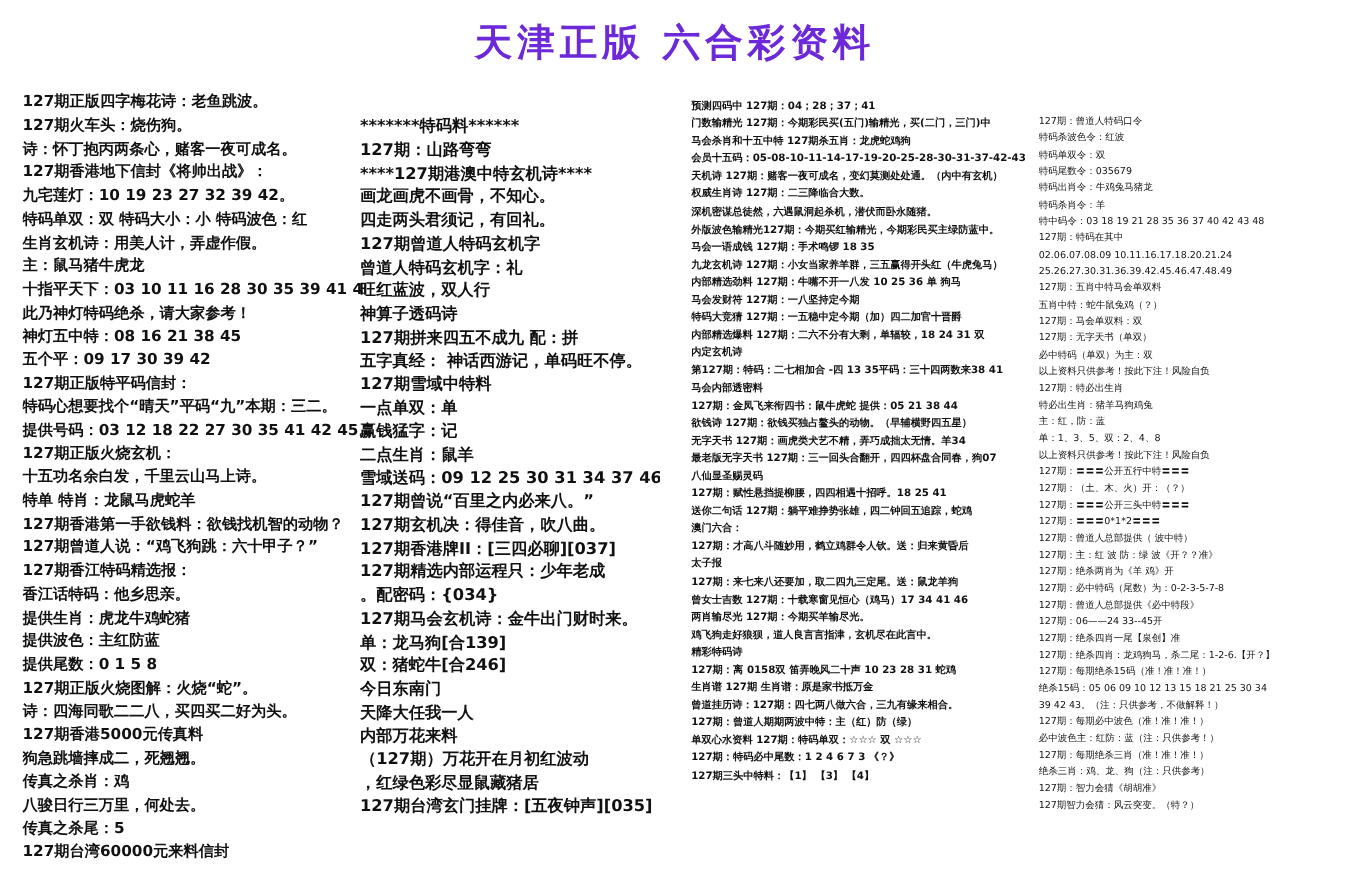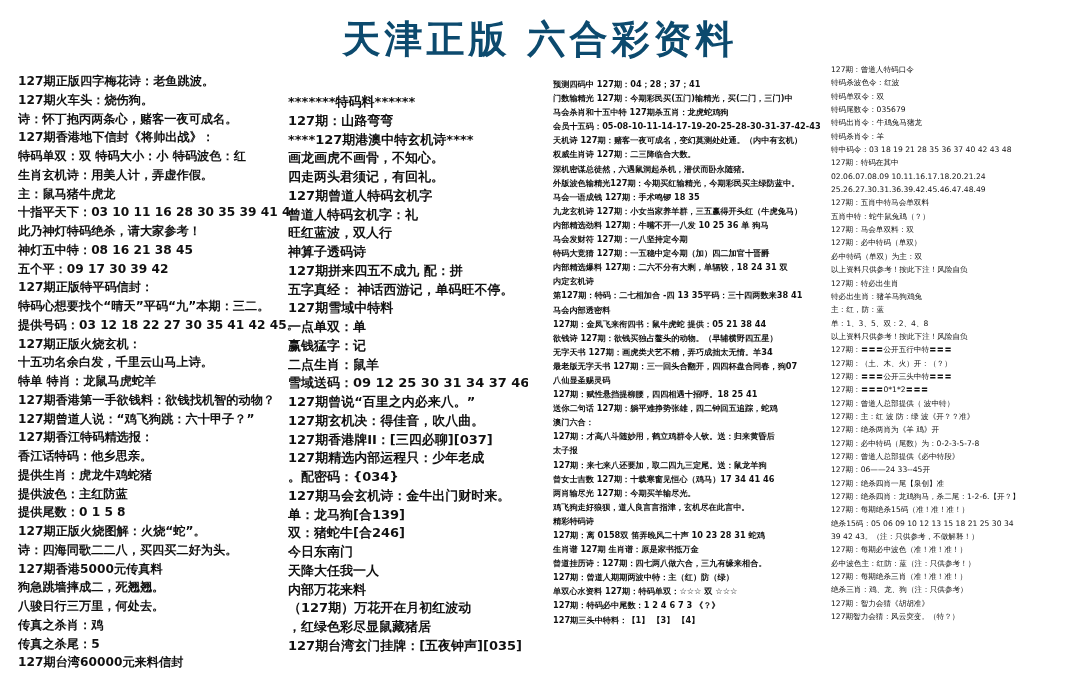--- a/index.html
+++ b/index.html
@@ -1,37 +1,38 @@
 <!DOCTYPE html>
 <html><head>
 <meta charset="utf-8">
 <style>
   html, body { margin:0; padding:0; background:#ffffff; }
   body { width:1080px; height:696px; position:relative; overflow:hidden; color:#111; }
   .title {
     position:absolute; left:0; top:14px; width:1080px; text-align:center;
-    font-family:"DejaVu Serif", serif; font-weight:bold; font-size:38px; letter-spacing:4px; color:#0c4a6e;
+    font-family:"DejaVu Serif", serif; font-weight:bold; font-size:30px; letter-spacing:4px; color:#6d28d9;
   }
   .col { position:absolute; font-family:"DejaVu Sans", sans-serif; font-weight:bold; color:#111; }
   .col .line { white-space:nowrap; overflow:hidden; }
   #col1 { left:18px; top:72px; width:275px; font-size:12.2px; line-height:18.75px; }
   #col2 { left:288px; top:77px; width:240px; font-size:13px; line-height:18.75px;margin-top:16px; }
   #col3 { left:553px; top:77px; width:275px; font-size:8.2px; line-height:14.1px; }
-  #col4 { left:831px; top:63px; width:249px; font-size:7.6px; line-height:13.35px; font-weight:normal; }
+  #col4 { left:831px; top:90px; width:249px; font-size:7.6px; line-height:13.35px; font-weight:normal; }
 </style>
 </head>
 <body>
 
 <div class="title">天津正版  六合彩资料</div>
 
 <div class="col" id="col1">
     <div class="line">127期正版四字梅花诗：老鱼跳波。</div>
     <div class="line">127期火车头：烧伤狗。</div>
     <div class="line">诗：怀丁抱丙两条心，赌客一夜可成名。</div>
     <div class="line">127期香港地下信封《将帅出战》：</div>
+    <div class="line">九宅莲灯：10 19 23 27 32 39 42。</div>
     <div class="line">特码单双：双 特码大小：小 特码波色：红</div>
     <div class="line">生肖玄机诗：用美人计，弄虚作假。</div>
     <div class="line">主：鼠马猪牛虎龙</div>
     <div class="line">十指平天下：03 10 11 16 28 30 35 39 41 46。</div>
     <div class="line">此乃神灯特码绝杀，请大家参考！</div>
     <div class="line">神灯五中特：08 16 21 38 45</div>
     <div class="line">五个平：09 17 30 39 42</div>
     <div class="line">127期正版特平码信封：</div>
     <div class="line">特码心想要找个“晴天”平码“九”本期：三二。</div>
     <div class="line">提供号码：03 12 18 22 27 30 35 41 42 45。</div>
@@ -42,22 +43,22 @@
     <div class="line">127期曾道人说：“鸡飞狗跳：六十甲子？”</div>
     <div class="line">127期香江特码精选报：</div>
     <div class="line">香江话特码：他乡思亲。</div>
     <div class="line">提供生肖：虎龙牛鸡蛇猪</div>
     <div class="line">提供波色：主红防蓝</div>
     <div class="line">提供尾数：0 1 5 8</div>
     <div class="line">127期正版火烧图解：火烧“蛇”。</div>
     <div class="line">诗：四海同歌二二八，买四买二好为头。</div>
     <div class="line">127期香港5000元传真料</div>
     <div class="line">狗急跳墙摔成二，死翘翘。</div>
+    <div class="line">传真之杀肖：鸡</div>
     <div class="line">八骏日行三万里，何处去。</div>
-    <div class="line">传真之杀肖：鸡</div>
     <div class="line">传真之杀尾：5</div>
     <div class="line">127期台湾60000元来料信封</div>
   </div>
 <div class="col" id="col2">
     <div class="line">*******特码料******</div>
     <div class="line">127期：山路弯弯</div>
     <div class="line">****127期港澳中特玄机诗****</div>
     <div class="line">画龙画虎不画骨，不知心。</div>
     <div class="line">四走两头君须记，有回礼。</div>
     <div class="line">127期曾道人特码玄机字</div>
@@ -134,21 +135,21 @@
     <div class="line">特码尾数令：035679</div>
     <div class="line">特码出肖令：牛鸡兔马猪龙</div>
     <div class="line">特码杀肖令：羊</div>
     <div class="line">特中码令：03 18 19 21 28 35 36 37 40 42 43 48</div>
     <div class="line">127期：特码在其中</div>
     <div class="line">02.06.07.08.09 10.11.16.17.18.20.21.24</div>
     <div class="line">25.26.27.30.31.36.39.42.45.46.47.48.49</div>
     <div class="line">127期：五肖中特马会单双料</div>
     <div class="line">五肖中特：蛇牛鼠兔鸡（？）</div>
     <div class="line">127期：马会单双料：双</div>
-    <div class="line">127期：必中特码（单双）</div>
+    <div class="line">127期：无字天书（单双）</div>
     <div class="line">必中特码（单双）为主：双</div>
     <div class="line">以上资料只供参考！按此下注！风险自负</div>
     <div class="line">127期：特必出生肖</div>
     <div class="line">特必出生肖：猪羊马狗鸡兔</div>
     <div class="line">主：红，防：蓝</div>
     <div class="line">单：1、3、5、双：2、4、8</div>
     <div class="line">以上资料只供参考！按此下注！风险自负</div>
     <div class="line">127期：〓〓〓公开五行中特〓〓〓</div>
     <div class="line">127期：（土、木、火）开：（？）</div>
     <div class="line">127期：〓〓〓公开三头中特〓〓〓</div>

